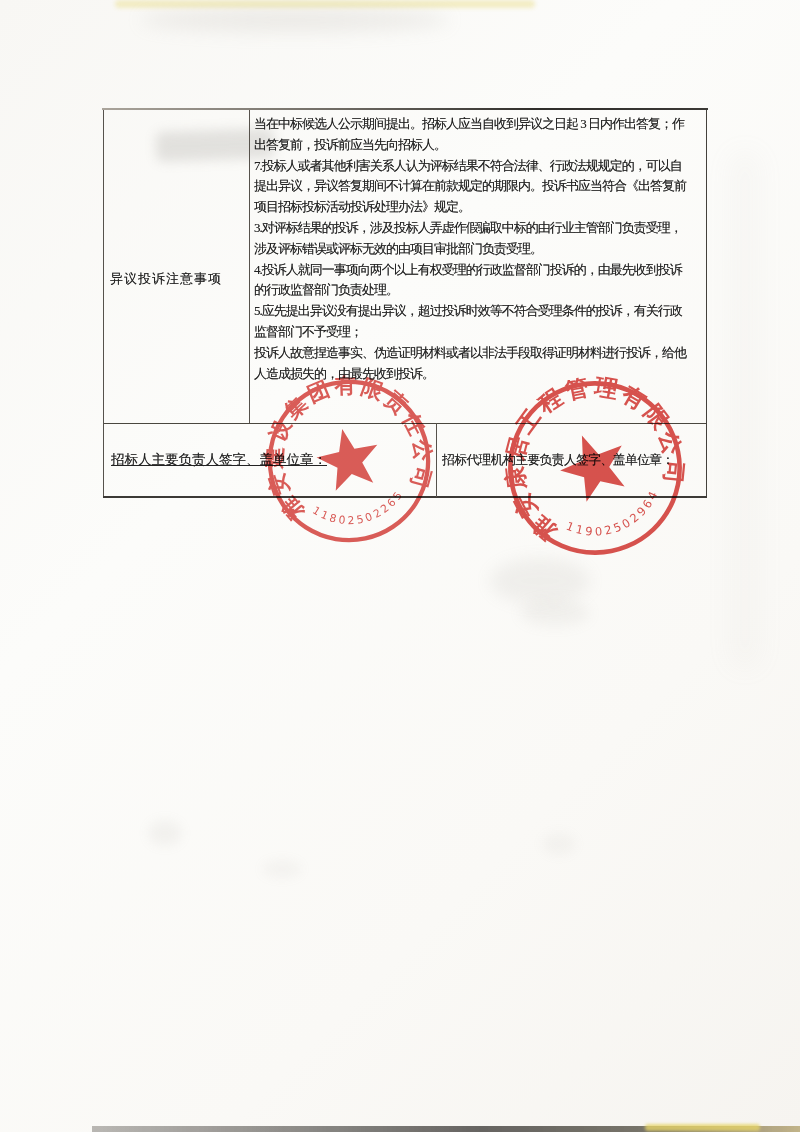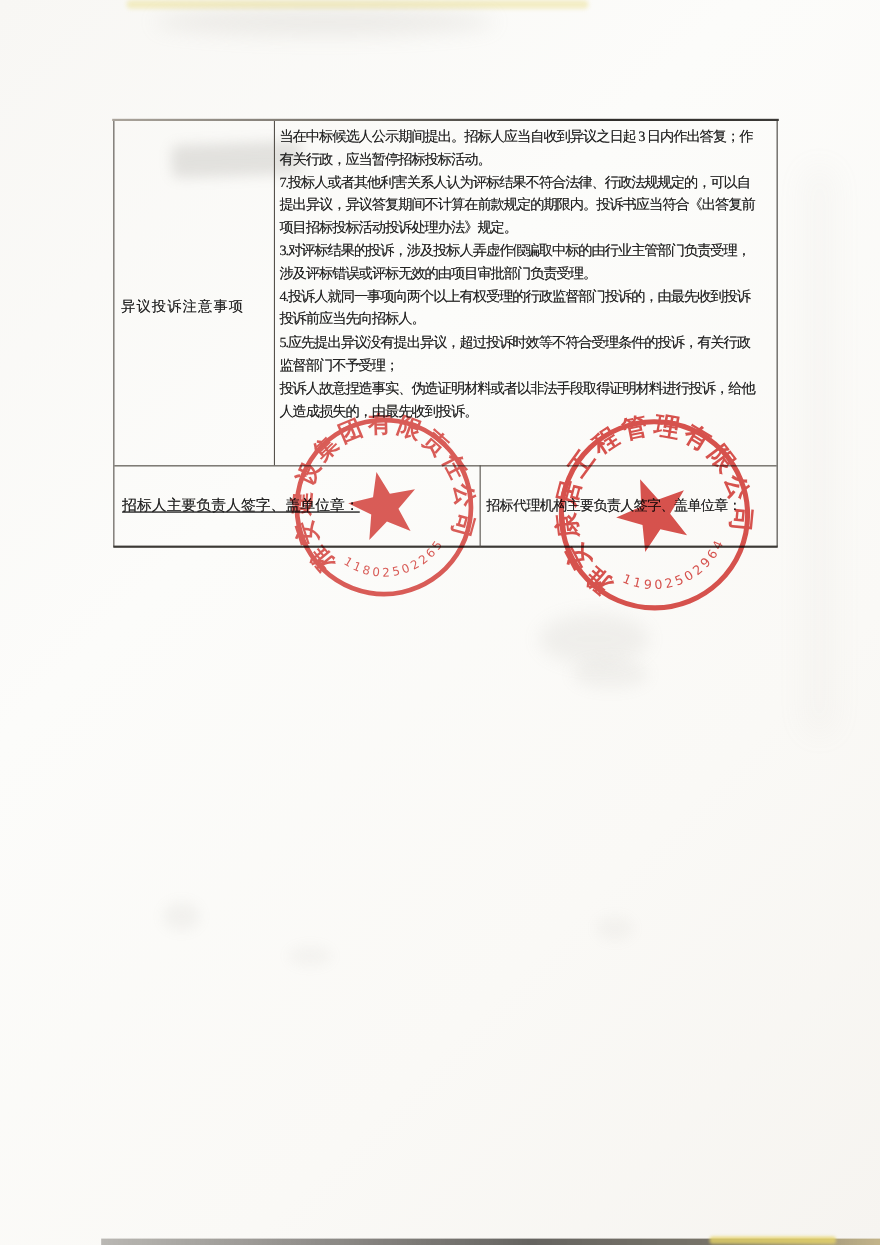--- a/index.html
+++ b/index.html
@@ -76,28 +76,28 @@
     <div class="b-right"></div>
     <div class="b-bottom"></div>
     <div class="h-sep"></div>
     <div class="v1"></div>
     <div class="v2"></div>
 
     <div class="cell-label">异议投诉注意事项</div>
 
     <div class="cell-notes">
       <div class="line">当在中标候选人公示期间提出。招标人应当自收到异议之日起 3 日内作出答复；作</div>
-      <div class="line">有关行政，应当暂停招标投标活动。</div>
+      <div class="line">出答复前，投诉前应当先向招标人。</div>
       <div class="line">7.投标人或者其他利害关系人认为评标结果不符合法律、行政法规规定的，可以自</div>
       <div class="line">提出异议，异议答复期间不计算在前款规定的期限内。投诉书应当符合《出答复前</div>
       <div class="line">项目招标投标活动投诉处理办法》规定。</div>
       <div class="line">3.对评标结果的投诉，涉及投标人弄虚作假骗取中标的由行业主管部门负责受理，</div>
       <div class="line">涉及评标错误或评标无效的由项目审批部门负责受理。</div>
       <div class="line">4.投诉人就同一事项向两个以上有权受理的行政监督部门投诉的，由最先收到投诉</div>
-      <div class="line">投诉前应当先向招标人。</div>
+      <div class="line">的行政监督部门负责处理。</div>
       <div class="line">5.应先提出异议没有提出异议，超过投诉时效等不符合受理条件的投诉，有关行政</div>
       <div class="line">监督部门不予受理；</div>
       <div class="line">投诉人故意捏造事实、伪造证明材料或者以非法手段取得证明材料进行投诉，给他</div>
       <div class="line">人造成损失的，由最先收到投诉。</div>
     </div>
 
     <div class="sig-cell sig-left">招标人主要负责人签字、盖单位章：</div>
     <div class="sig-cell sig-right">招标代理机构主要负责人签字、盖单位章：</div>
   </div>
 

